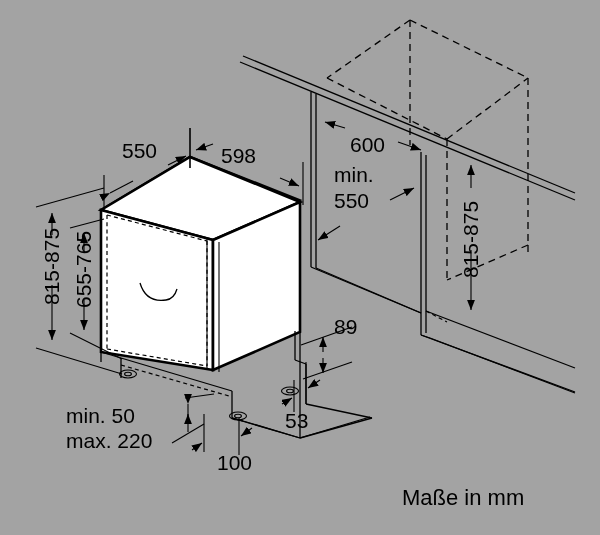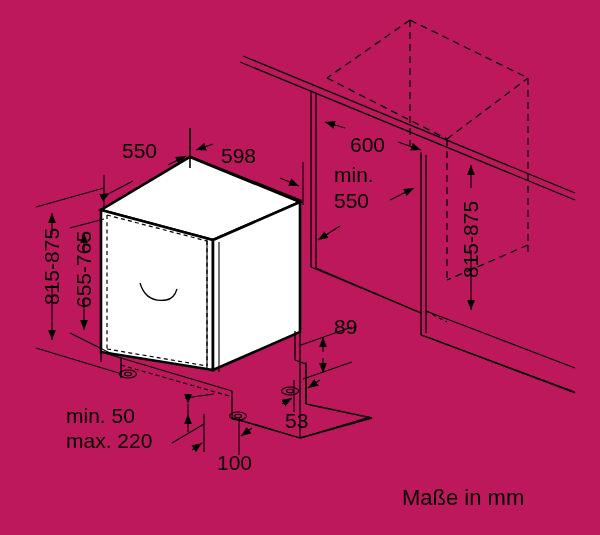--- a/index.html
+++ b/index.html
@@ -1,18 +1,18 @@
 <!DOCTYPE html>
 <html><head>
 <meta charset="utf-8">
 <style>
   html,body{margin:0;padding:0;background:#ffffff;}
   body{width:600px;height:535px;overflow:hidden;
        font-family:"Liberation Sans", sans-serif;}
-  #stage{position:relative;width:600px;height:535px;background:#be185d;}
+  #stage{position:relative;width:600px;height:535px;background:#a3a3a3;}
   svg{display:block;}
   .ln{stroke:#000;fill:none;stroke-linecap:butt;stroke-linejoin:miter;}
   .body-ln{stroke-width:2.6;}
   .thin{stroke-width:1.3;}
   .hair{stroke-width:1.1;}
   .dash{stroke-width:1.3;stroke-dasharray:7 5;}
   .dashf{stroke-width:1.2;stroke-dasharray:4 3.2;}
   .dimtxt{font-family:"Liberation Sans", sans-serif;font-size:21px;fill:#000;
           font-weight:400;letter-spacing:0px;}
   .unittxt{font-family:"Liberation Sans", sans-serif;font-size:22px;fill:#000;}

